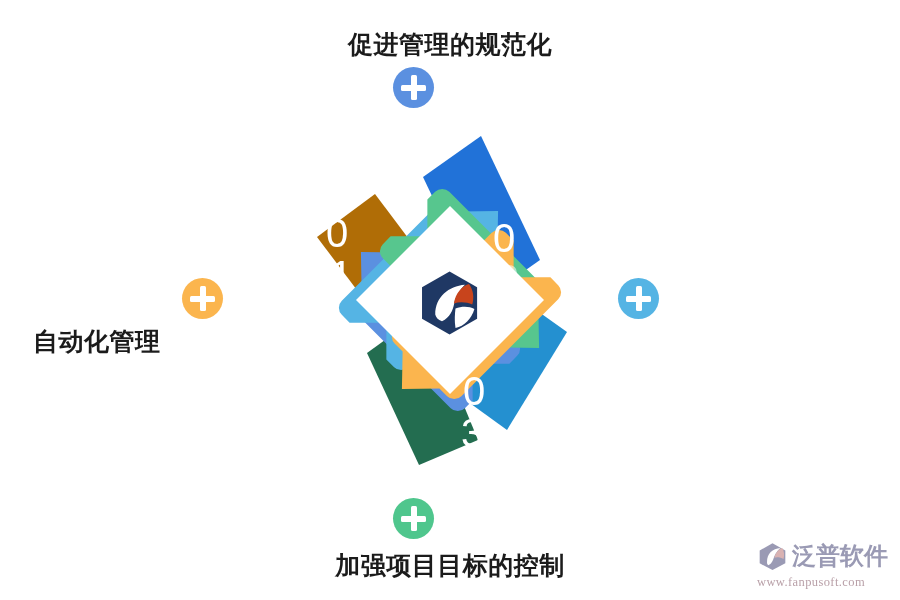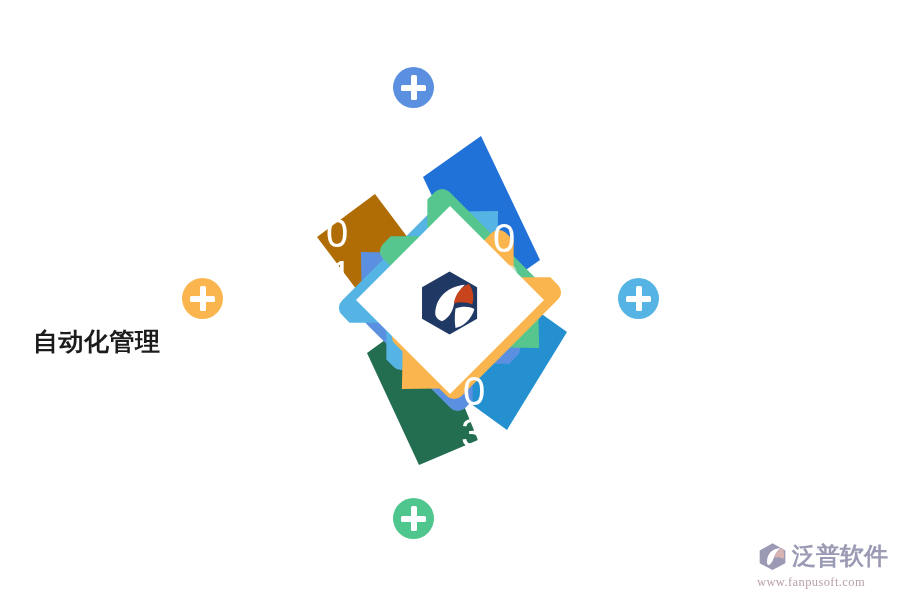--- a/index.html
+++ b/index.html
@@ -133,22 +133,24 @@
     text-align: left;
     margin-top: 3px;
     white-space: nowrap;
   }
 </style>
 </head>
 <body>
 
 <div id="stage">
 
-
-
+  <div class="label-text" id="label-top">促进管理的规范化</div>
+
+
+  <div class="label-text" id="label-bottom">加强项目目标的控制</div>
 
   <div class="label-text" id="label-left">自动化管理</div>
 
   <div class="plus-badge" id="plus-top" style="background:#5B90E0">
     <span class="bar-h"></span>
     <span class="bar-v"></span>
   </div>
 
   <div class="plus-badge" id="plus-right" style="background:#55B4E4">
     <span class="bar-h"></span>

